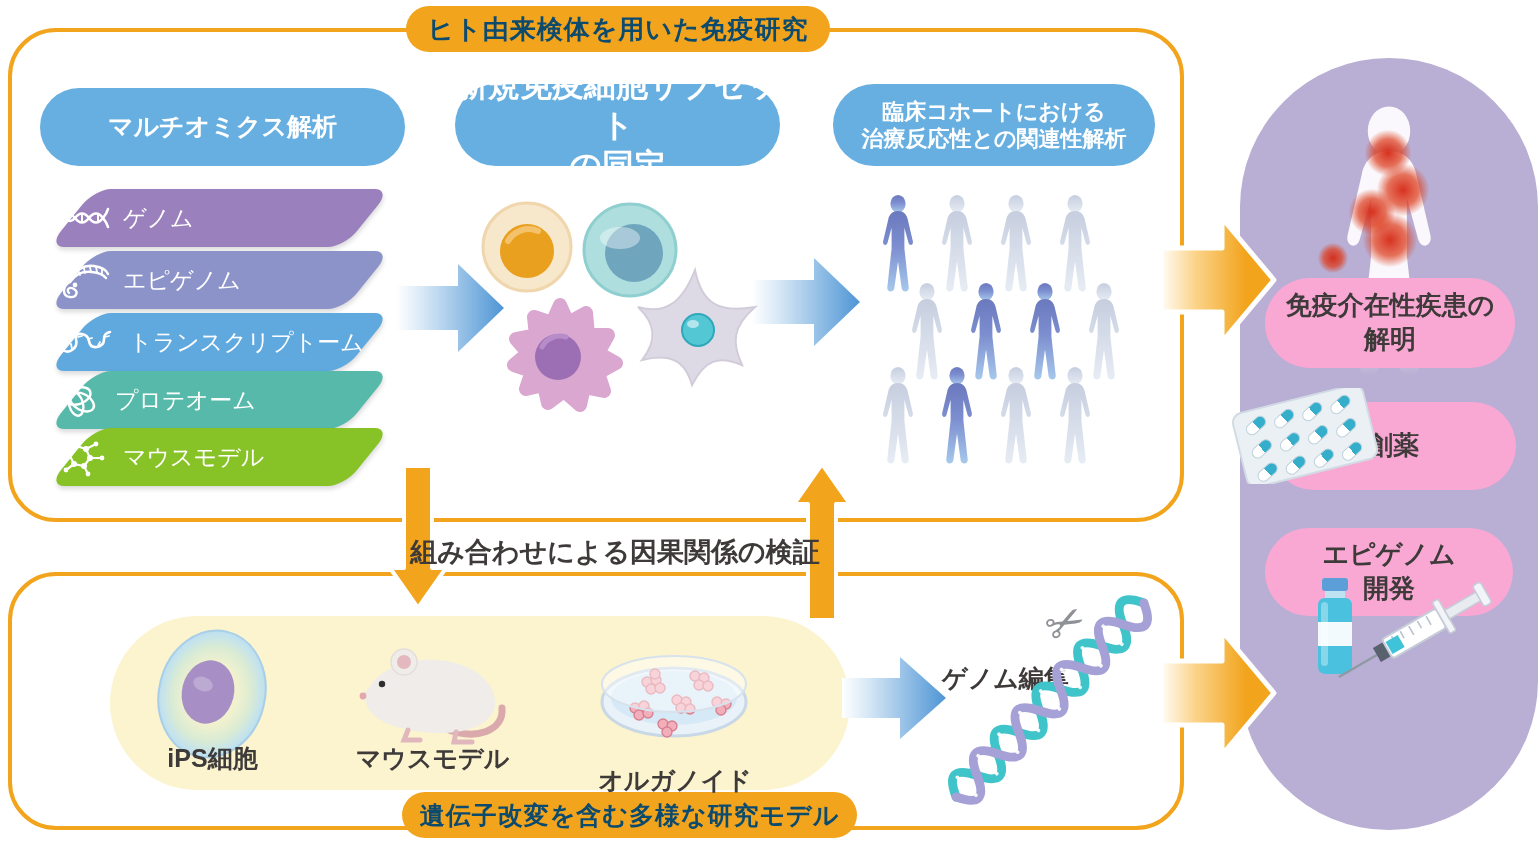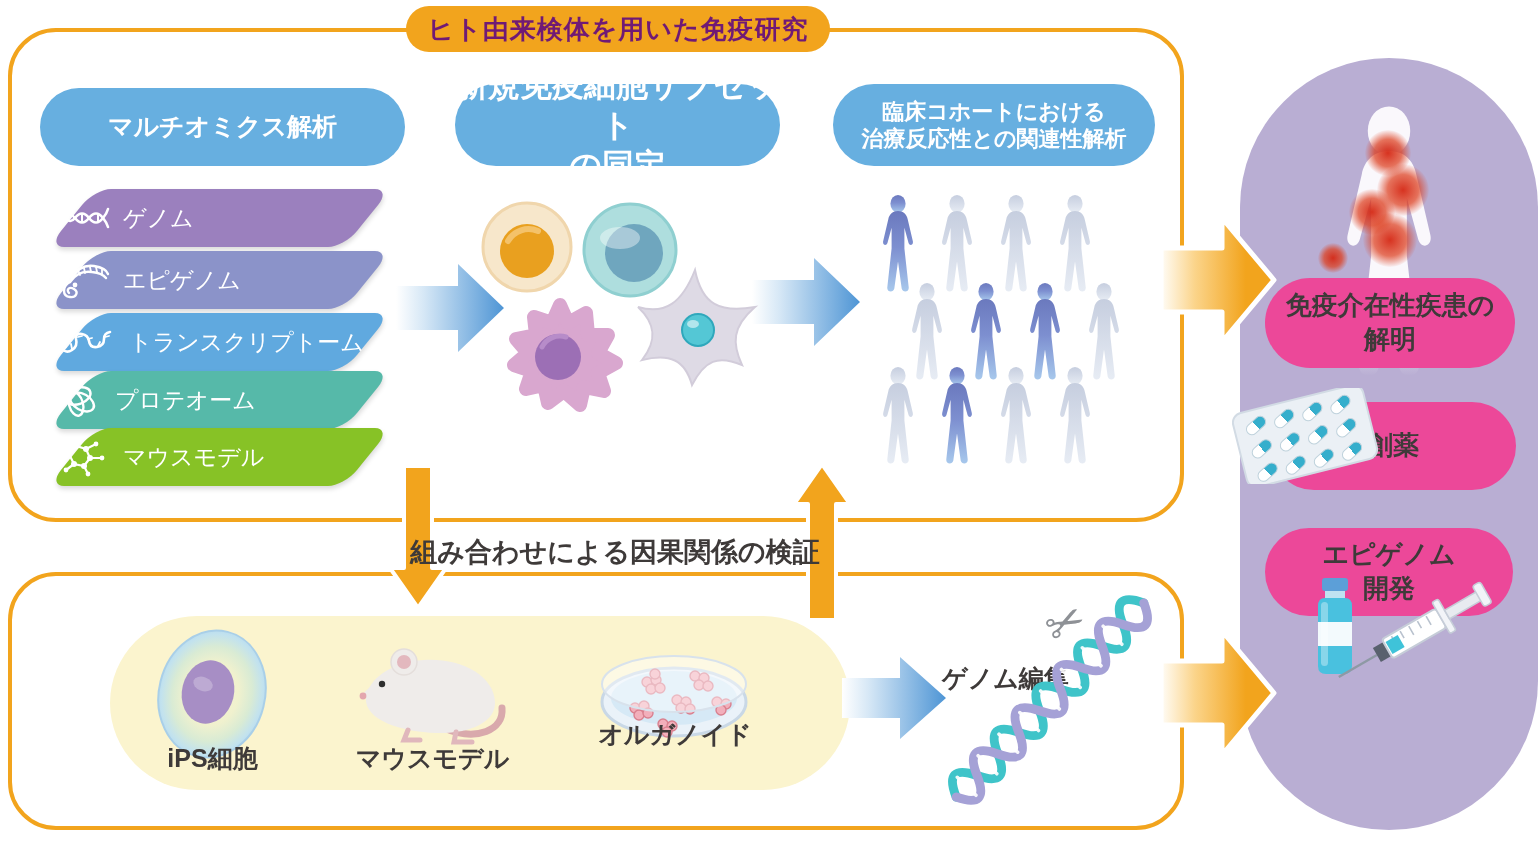--- a/index.html
+++ b/index.html
@@ -2,21 +2,21 @@
 <html><head>
 <meta charset="utf-8">
 <style>
   html,body{margin:0;padding:0;background:#fff;}
   .canvas{position:relative;width:1538px;height:847px;background:#fff;overflow:hidden;
           font-family:"Liberation Sans","DejaVu Sans",sans-serif;}
   .abs{position:absolute;}
   .frame{position:absolute;border:4px solid #F2A41D;border-radius:48px;background:#fff;}
   #top-frame{left:8px;top:28px;width:1168px;height:486px;}
   #bottom-frame{left:8px;top:572px;width:1168px;height:250px;}
-  .badge{position:absolute;background:#F2A41D;color:#701a75;font-weight:bold;
+  .badge{position:absolute;background:#F2A41D;color:#0c4a6e;font-weight:bold;
          display:flex;align-items:center;justify-content:center;border-radius:24px;letter-spacing:1px;}
   #top-badge{left:406px;top:6px;width:424px;height:46px;font-size:26px;}
   #bottom-badge{left:402px;top:792px;width:455px;height:46px;font-size:25px;}
   .bluebox{position:absolute;background:#67AFE0;color:#fff;font-weight:bold;text-align:center;
            display:flex;align-items:center;justify-content:center;border-radius:41px;
            white-space:pre-line;line-height:1.25;}
   #box-multiomics{left:40px;top:88px;width:365px;height:78px;font-size:25px;}
   #box-subset{left:455px;top:84px;width:325px;height:82px;font-size:32px;}
   #box-cohort{left:833px;top:84px;width:322px;height:82px;font-size:22px;}
   .layer{position:absolute;left:95px;width:296px;height:58px;border-radius:16px;
@@ -28,21 +28,21 @@
                    display:flex;align-items:flex-end;justify-content:center;
                    font-size:27px;font-weight:bold;color:#3E3A39;}
   .model-label{position:absolute;font-size:25px;font-weight:bold;color:#3E3A39;text-align:center;}
   #cream-pill{position:absolute;left:110px;top:616px;width:740px;height:174px;border-radius:87px;
               background:#FBF4CE;}
   #genome-edit-label{position:absolute;left:938px;top:660px;width:135px;height:36px;
                      display:flex;align-items:center;justify-content:center;
                      font-size:25px;font-weight:bold;color:#3E3A39;}
   #outcome-panel{position:absolute;left:1240px;top:58px;width:298px;height:772px;
                  background:#B9AED3;border-radius:149px;}
-  .outcome-pill{position:absolute;background:#ec4899;border-radius:46px;display:flex;
+  .outcome-pill{position:absolute;background:#f9a8d4;border-radius:46px;display:flex;
                 align-items:center;justify-content:center;text-align:center;font-weight:bold;
                 font-size:26px;color:#3E3A39;white-space:pre-line;line-height:1.3;}
   #pill-disease{left:1265px;top:278px;width:250px;height:90px;}
   #pill-drug{left:1270px;top:402px;width:246px;height:88px;}
   #pill-therapy{left:1265px;top:528px;width:248px;height:88px;}
   .spot{position:absolute;border-radius:50%;
         background:radial-gradient(circle,rgba(213,40,20,0.95) 0%,rgba(221,62,30,0.72) 42%,rgba(232,94,52,0) 72%);}
   #scissors{position:absolute;left:1046px;top:600px;font-size:46px;color:#8E9196;
             transform:rotate(-28deg);line-height:1;}
   .pre{white-space:pre-line;}
@@ -107,20 +107,23 @@
     <use href="#person-shape" fill="url(#whiteFade)"></use>
   </svg>
   <div class="spot" style="left:1365px;top:130px;width:46px;height:46px"></div>
   <div class="spot" style="left:1377px;top:164px;width:52px;height:52px"></div>
   <div class="spot" style="left:1349px;top:189px;width:46px;height:46px"></div>
   <div class="spot" style="left:1363px;top:213px;width:54px;height:54px"></div>
   <div class="spot" style="left:1318px;top:243px;width:30px;height:30px"></div>
 
   <div class="badge" id="top-badge">
     <span>ヒト由来検体を用いた免疫研究</span>
+  </div>
+  <div class="badge" id="bottom-badge">
+    <span>遺伝子改変を含む多様な研究モデル</span>
   </div>
 
   <div class="bluebox" id="box-multiomics">
     <span>マルチオミクス解析</span>
   </div>
   <div class="bluebox" id="box-subset">
     <span class="pre">新規免疫細胞サブセット
 の同定</span>
   </div>
   <div class="bluebox" id="box-cohort">
@@ -307,21 +310,21 @@
     </g>
     <ellipse cx="79" cy="44" rx="72" ry="28" fill="rgba(255,255,255,0.45)" stroke="#D8E2EC" stroke-width="2"></ellipse>
   </svg>
 
   <div class="model-label" style="left:140px;top:742px;width:145px">
     <span>iPS細胞</span>
   </div>
   <div class="model-label" style="left:345px;top:742px;width:175px">
     <span>マウスモデル</span>
   </div>
-  <div class="model-label" style="left:595px;top:718px;width:160px">
+  <div class="model-label" style="left:595px;top:764px;width:160px">
     <span>オルガノイド</span>
   </div>
 
   <svg class="abs" style="left:842px;top:652px" width="108" height="92" viewBox="0 0 108 92">
     <path d="M0,26 L58,26 L58,5 L104,46 L58,87 L58,66 L0,66 Z" fill="url(#blueGrad)"></path>
   </svg>
   <div id="genome-edit-label">
     <span>ゲノム編集</span>
   </div>
 

